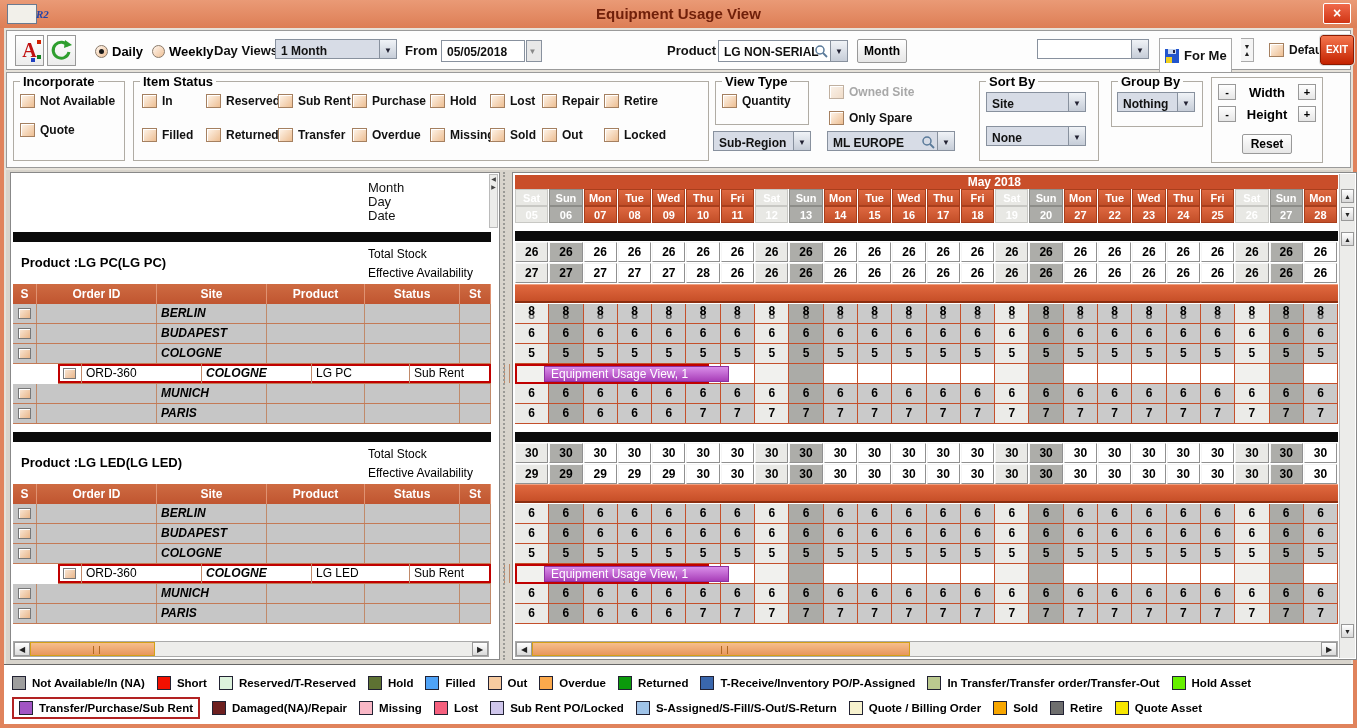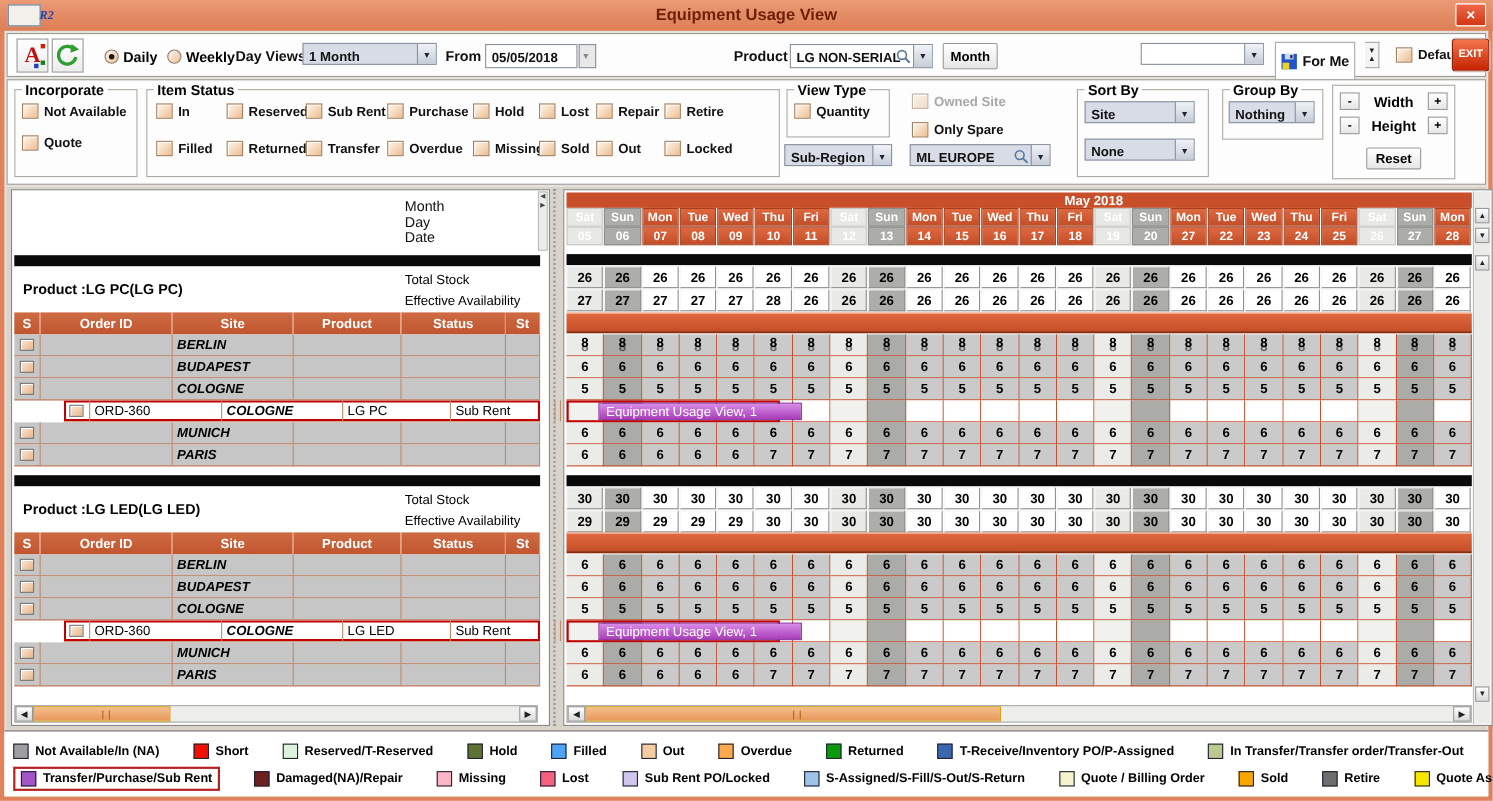--- a/index.html
+++ b/index.html
@@ -123,21 +123,21 @@
 .hs-arrow { position:absolute; top:0; width:16px; height:14px; background:linear-gradient(#FFF,#DADADA);
   border:1px solid #999; font-size:8px; line-height:13px; text-align:center; color:#222; }
 .hs-thumb { position:absolute; top:0; height:14px; background:linear-gradient(#F6BE8C,#E8975C);
   border:1px solid #D4A017; }
 .hs-thumb::after { content:""; position:absolute; left:50%; top:3px; width:5px; height:8px;
   border-left:1px solid #B06820; border-right:1px solid #B06820; }
 
 
 .legend { position:absolute; left:0; right:0; top:636px; height:60px; background:#FFF; border-top:1px solid #666;
   padding:5px 8px 0 8px; }
-.leg-row { display:flex; align-items:center; height:25px; gap:31px; }
+.leg-row { display:flex; align-items:center; height:25px; gap:12px; }
 .leg-item { display:flex; align-items:center; gap:6px; font:700 11.5px "Liberation Sans",sans-serif; color:#000; white-space:nowrap; }
 .leg-sq { width:14px; height:14px; border:1px solid #223; flex:none; }
 .leg-item.boxed { border:2px solid #B22222; padding:2px 5px; }
 svg { display:block; }
 </style>
 </head>
 <body>
 
 <div class="window">
   <div class="titlebar">

